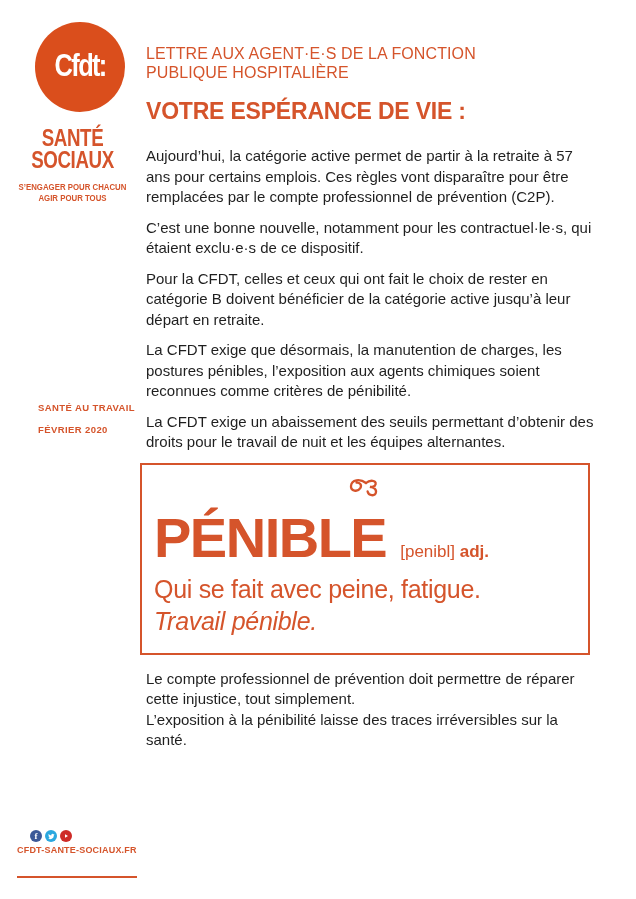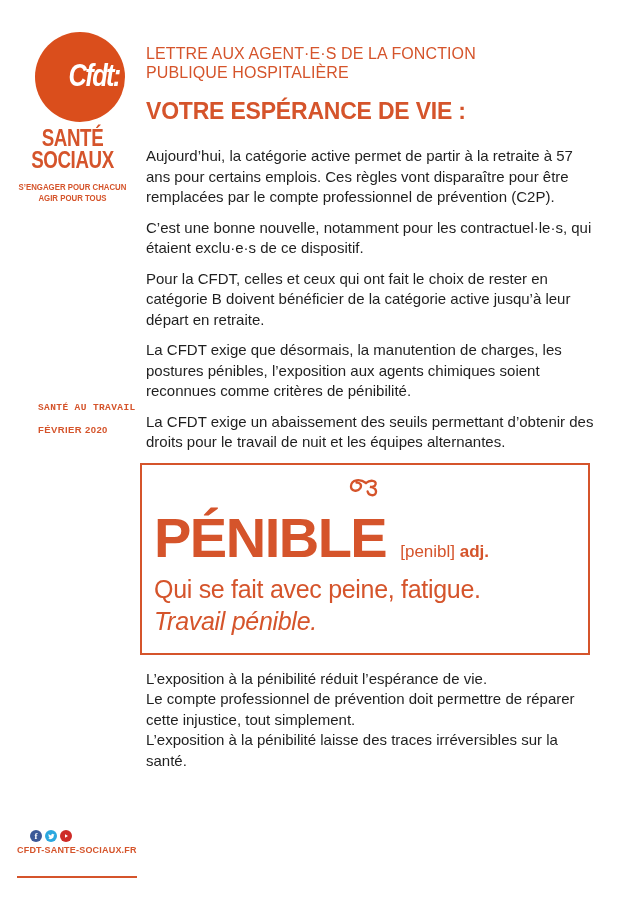--- a/index.html
+++ b/index.html
@@ -9,42 +9,42 @@
   *{margin:0;padding:0;box-sizing:border-box;}
   html,body{background:#ffffff;}
   body{
     width:636px;height:899px;position:relative;overflow:hidden;
     font-family:"Liberation Sans","DejaVu Sans",sans-serif;
     -webkit-font-smoothing:antialiased;
   }
   
   .rail{position:absolute;left:0;top:0;width:145px;height:899px;}
   .logo-circle{
-    position:absolute;left:35px;top:32px;width:90px;height:90px;border-radius:50%;
-    background:var(--logo);display:flex;align-items:center;justify-content:flex-end;font-style:italic;
+    position:absolute;left:35px;top:22px;width:90px;height:90px;border-radius:50%;
+    background:var(--logo);display:flex;align-items:center;justify-content:center;
   }
   .logo-text{
     color:#fff;font-weight:800;font-size:31px;letter-spacing:-2px;
     transform:scaleX(.82);transform-origin:center;padding-bottom:2px;
   }
   .org-name{
     position:absolute;left:0;top:127px;width:145px;text-align:center;
     color:var(--accent);font-weight:700;font-size:24px;line-height:22px;
     letter-spacing:-.5px;transform:scaleX(.78);transform-origin:center;
   }
   .org-tagline{
     position:absolute;left:0;top:182px;width:145px;text-align:center;
     color:var(--accent);font-weight:700;font-size:8.5px;line-height:11px;
     transform:scaleX(.92);transform-origin:center;
   }
   .rail-label{
     position:absolute;left:38px;color:var(--accent);font-weight:700;
     font-size:9.5px;letter-spacing:.4px;white-space:nowrap;
   }
-  .rail-label.section{top:402px;font-family:Liberation Mono, monospace;}
+  .rail-label.section{top:402px;}
   .rail-label.date{top:424px;}
   .social-row{position:absolute;left:30px;top:830px;display:flex;gap:3px;}
   .social-dot{
     width:12px;height:12px;border-radius:50%;display:flex;align-items:center;
     justify-content:center;color:#fff;cursor:pointer;
   }
   .social-dot.fb{background:var(--facebook);font-size:9px;font-weight:700;font-family:"Liberation Serif",serif;}
   .social-dot.tw{background:var(--twitter);}
   .social-dot.yt{background:var(--youtube);}
   .social-dot svg{display:block;}
@@ -164,19 +164,18 @@
       <span class="def-meta">
         <span>[penibl]</span>
         <b>adj.</b>
       </span>
     </div>
     <div class="def-line">Qui se fait avec peine, fatigue.</div>
     <div class="def-line ex">Travail pénible.</div>
   </div>
 
   <div class="closing">
-    <div>L’exposition à la pénibilité réduit l’espérance de vie.</div>
     <div>Le compte professionnel de prévention doit permettre de réparer
 cette injustice, tout simplement.</div>
     <div>L’exposition à la pénibilité laisse des traces irréversibles sur la
 santé.</div>
   </div>
 </div>
 
 </body></html>

